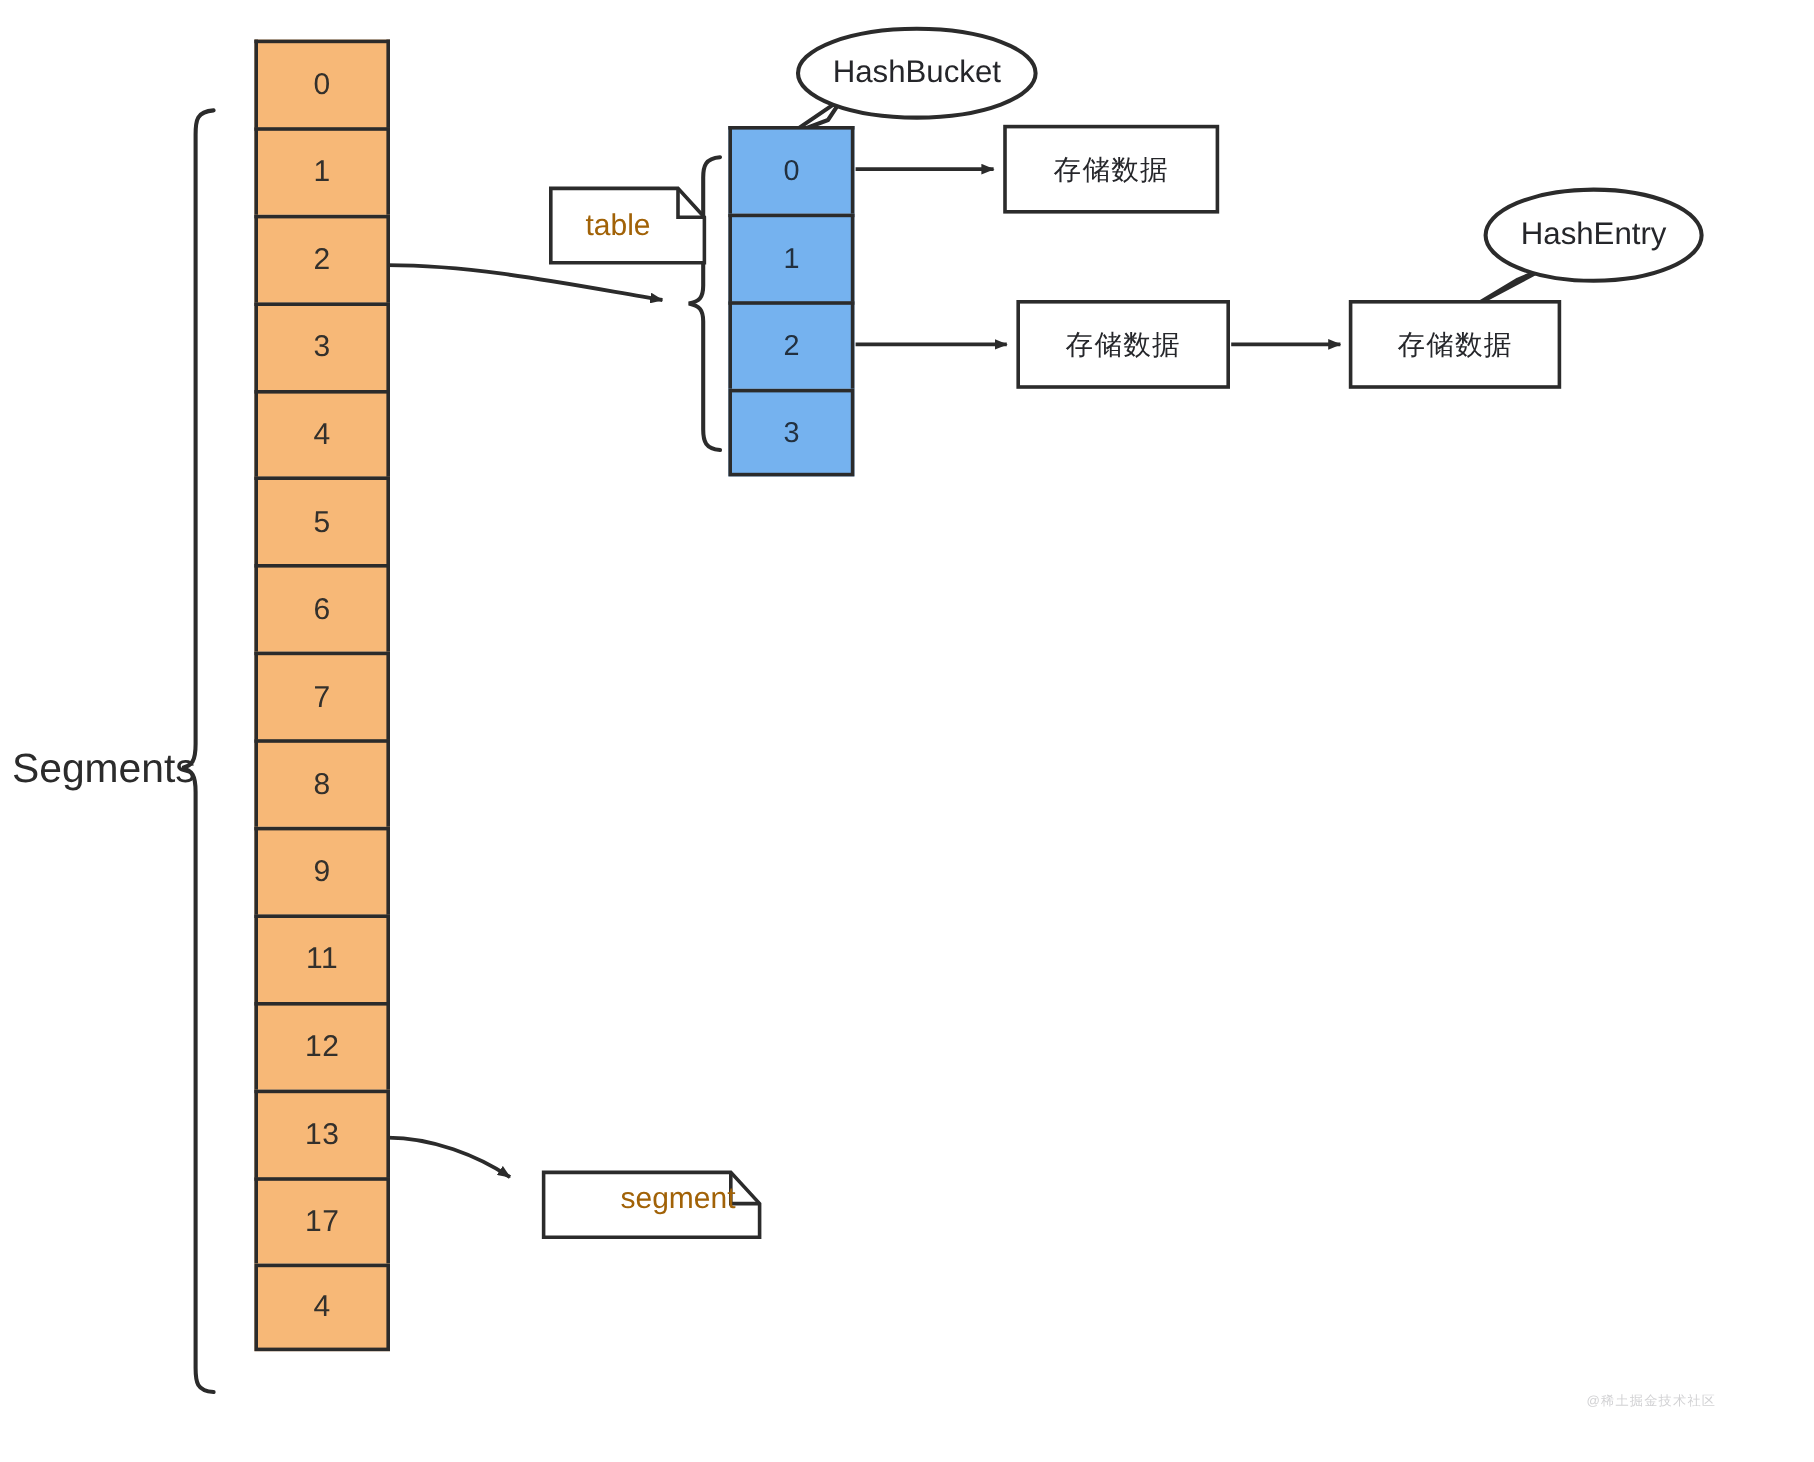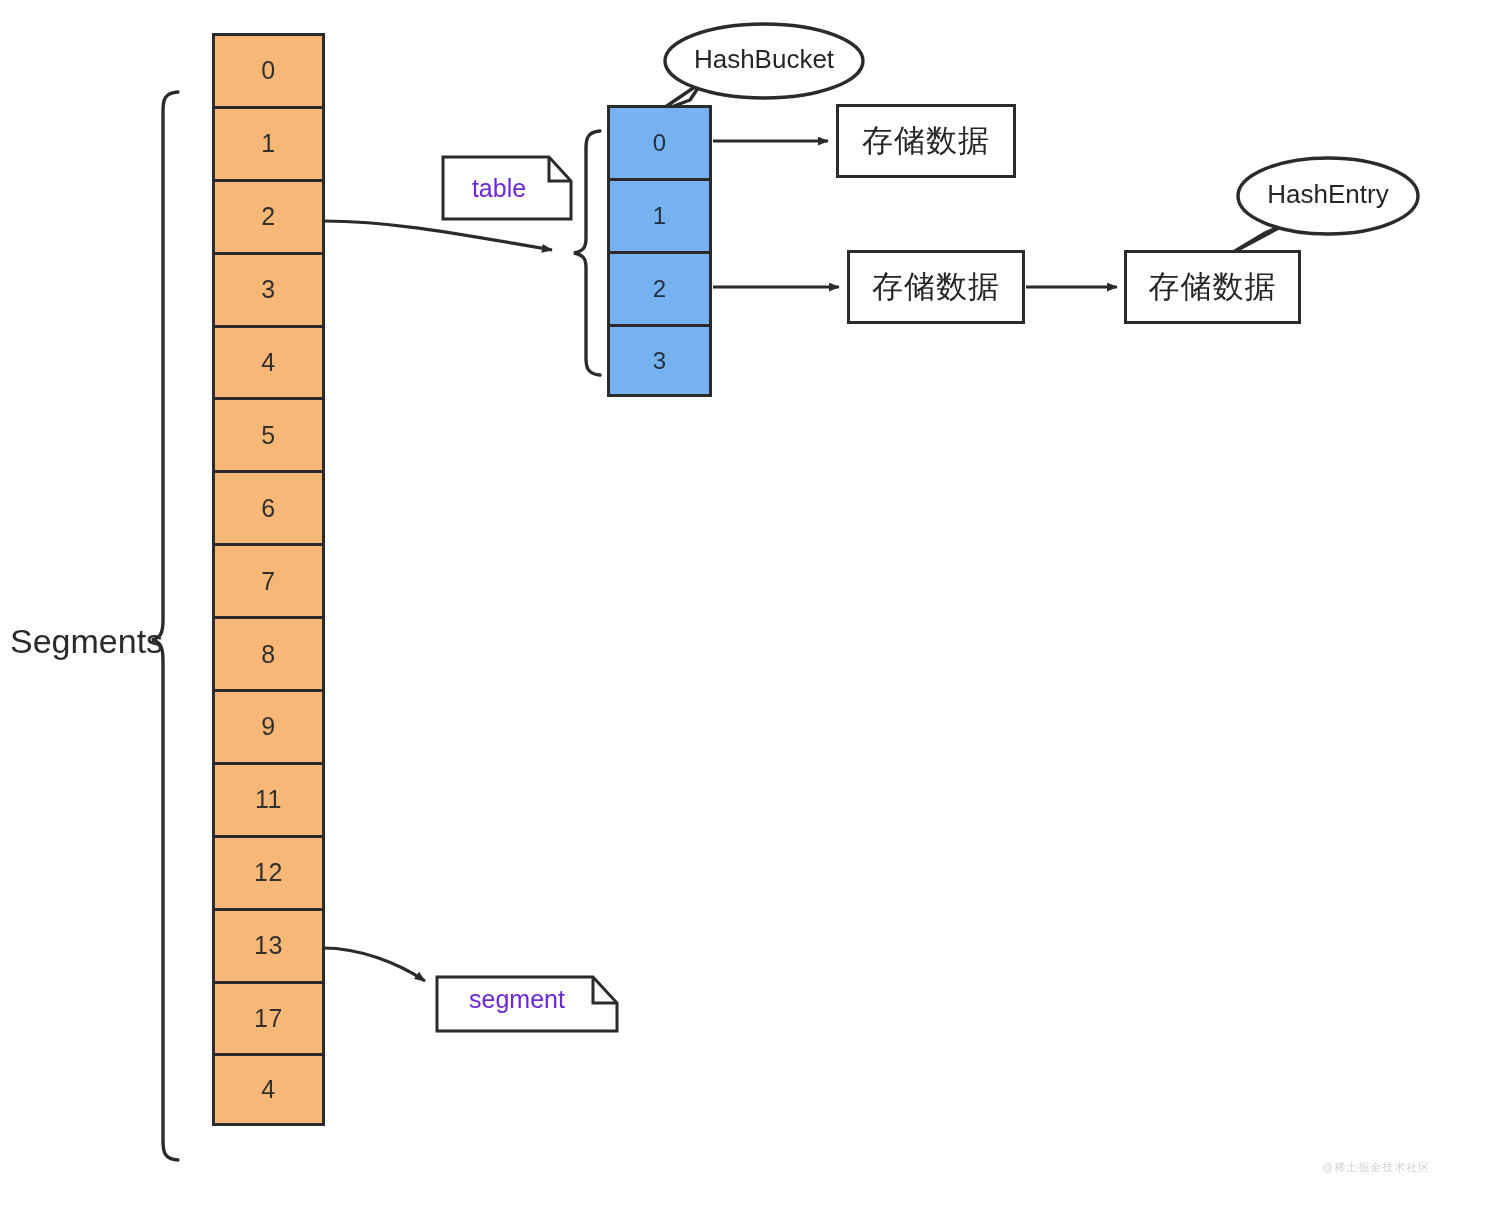--- a/index.html
+++ b/index.html
@@ -72,32 +72,33 @@
   }
   
   .data-box {
     position: absolute;
     box-sizing: border-box;
     background: #ffffff;
     border: 3px solid #2b2b2b;
     display: flex;
     align-items: center;
     justify-content: center;
-    font-size: 31px;
+    font-size: 23px;
     color: #25262a;
     letter-spacing: 1px;
   }
   
   .note {
     position: absolute;
     display: flex;
     align-items: center;
     justify-content: center;
     font-size: 25px;
-    color: #6d28d9;
+    color: #a16207;
+    margin-left: 16px;
   }
   .note span {
     position: relative;
     z-index: 2;
   }
   .note svg {
     position: absolute;
     left: 0;
     top: 0;
   }
@@ -204,21 +205,21 @@
   </div>
 
   <div class="note" style="left:441px; top:155px; width:132px; height:66px;">
     <svg width="132" height="66" xmlns="http://www.w3.org/2000/svg">
       <path d="M2,2 L108,2 L130,26 L130,64 L2,64 z" fill="#ffffff" stroke="#2b2b2b" stroke-width="3" stroke-linejoin="miter"></path>
       <path d="M108,2 L108,26 L130,26" fill="none" stroke="#2b2b2b" stroke-width="3"></path>
     </svg>
     <span style="transform:translate(-8px,0);">table</span>
   </div>
 
-  <div class="note" style="left:435px; top:975px; width:184px; height:48px;">
+  <div class="note" style="left:435px; top:975px; width:184px; height:48px;padding-left:32px;">
     <svg width="184" height="58" xmlns="http://www.w3.org/2000/svg">
       <path d="M2,2 L158,2 L182,28 L182,56 L2,56 z" fill="#ffffff" stroke="#2b2b2b" stroke-width="3" stroke-linejoin="miter"></path>
       <path d="M158,2 L158,28 L182,28" fill="none" stroke="#2b2b2b" stroke-width="3"></path>
     </svg>
     <span style="transform:translate(-10px,0);">segment</span>
   </div>
 
   <div class="data-box" style="left:836px; top:104px; width:180px; height:74px;">存储数据</div>
 
   <div class="data-box" style="left:847px; top:250px; width:178px; height:74px;">存储数据</div>

